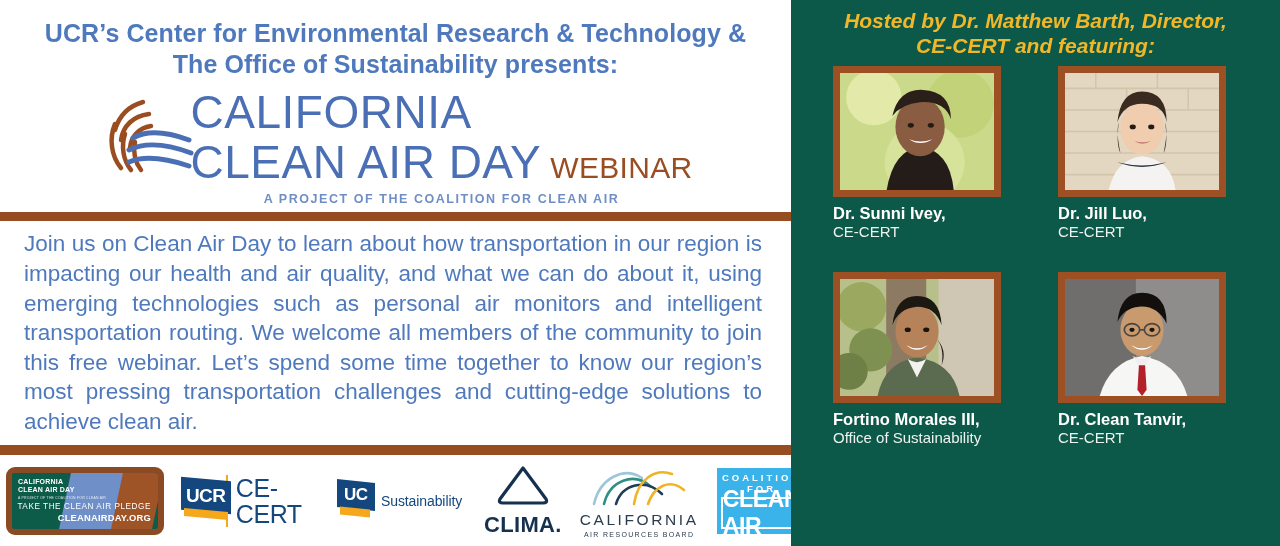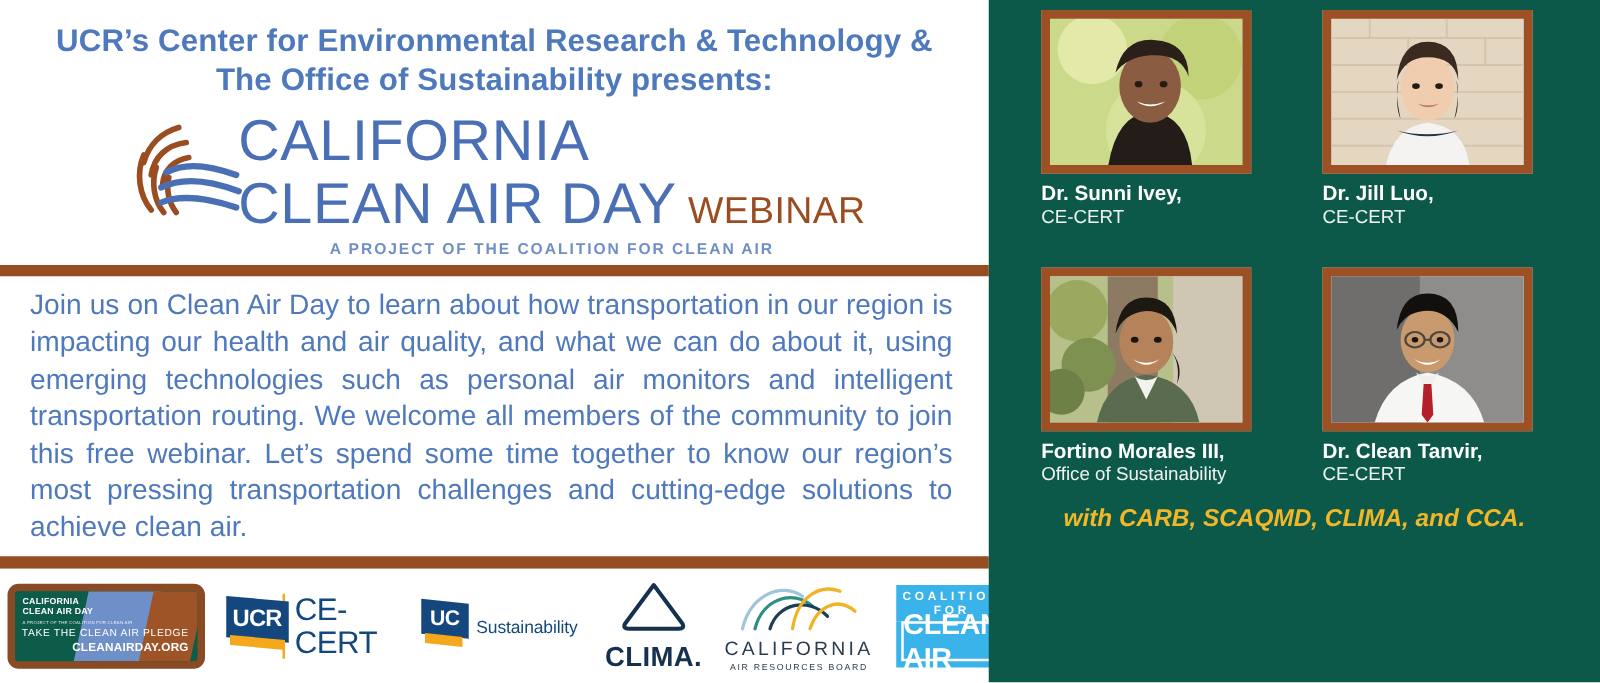--- a/index.html
+++ b/index.html
@@ -298,20 +298,24 @@
           </svg>
         </span>
         <div class="aqmd-sc">South Coast</div>
         <div class="aqmd-name">AQMD</div>
       </div>
 
     </div>
   </div>
 
   <div class="right">
+    <div class="hosted">
+      <div>Hosted by Dr. Matthew Barth, Director,</div>
+      <div>CE-CERT and featuring:</div>
+    </div>
 
     <div class="speaker-grid">
 
       <div class="speaker">
         <div class="frame">
           <svg viewBox="0 0 100 80" preserveAspectRatio="xMidYMid slice">
             <rect width="100" height="80" fill="#cbd98a"></rect>
             <circle cx="22" cy="18" r="18" fill="#e3e9a8"></circle>
               <circle cx="78" cy="22" r="22" fill="#c2d279"></circle>
             <circle cx="55" cy="60" r="26" fill="#d7e39a"></circle>
@@ -401,17 +405,16 @@
             <path d="M43 45 Q50 51 57 45 Q50 49 43 45" fill="#fff"></path>
           </svg>
         </div>
         <div class="sp-name">Dr. Clean Tanvir,</div>
         <div class="sp-role">CE-CERT</div>
       </div>
 
     </div>
 
     <div class="alsofeat">
-      <div>with CARB, SCAQMD, CLIMA, and CCA.</div>
     </div>
   </div>
 
 </div>
 
 </body></html>

